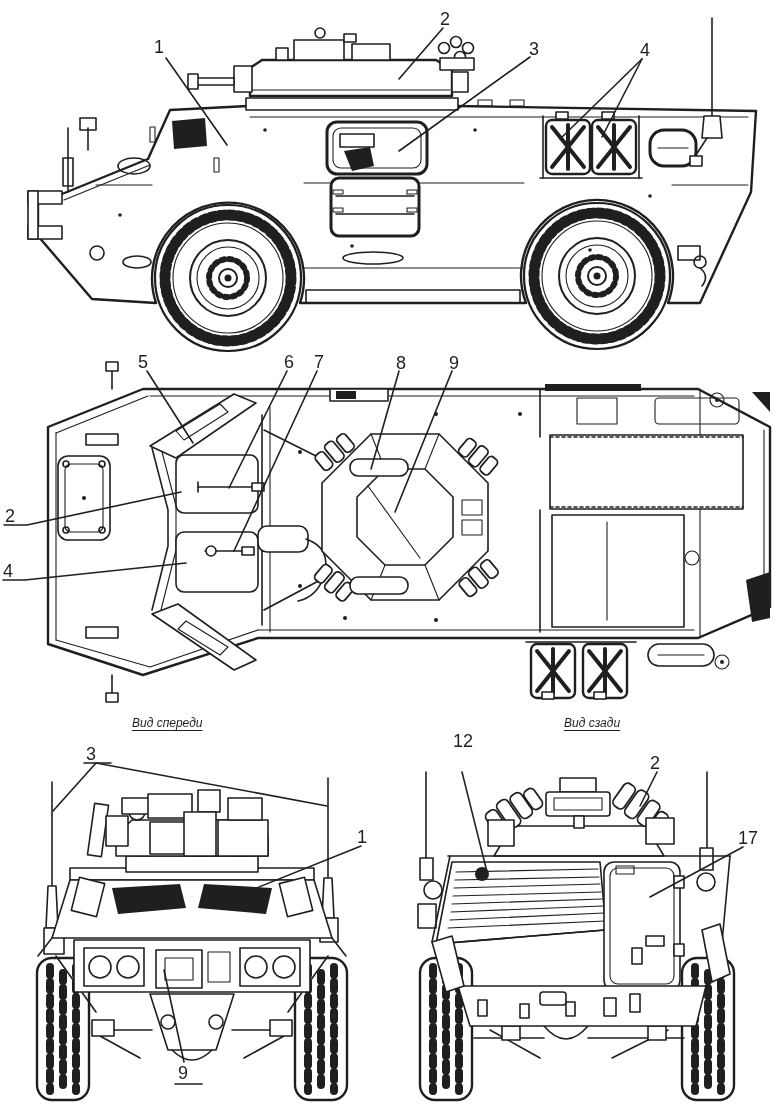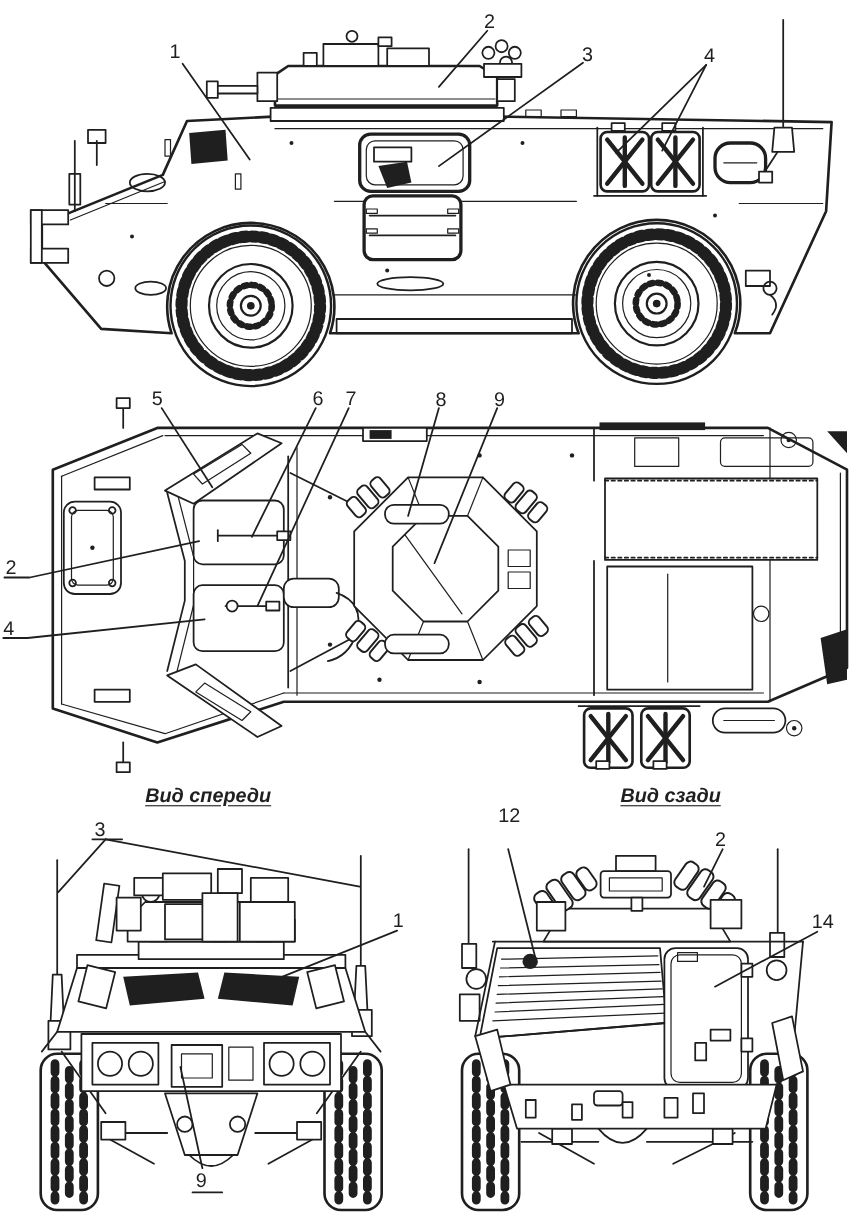--- a/index.html
+++ b/index.html
@@ -16,22 +16,22 @@
   svg .k  { fill:var(--ink); stroke:none; }
   svg .t2 { stroke-width:2.4; }
   svg .t3 { stroke-width:3; }
   svg .th { stroke-width:1.1; }
   svg .ld { stroke-width:1.25; }
   .co {
     position:absolute; font-size:18px; line-height:18px; color:var(--ink);
     letter-spacing:0; white-space:nowrap; user-select:none;
   }
   .vlabel {
-    position:absolute; font-size:18px; line-height:18px; font-style:italic;
-    text-decoration:underline; text-underline-offset:3px; color:var(--ink); white-space:nowrap;font-weight:bold;
+    position:absolute; font-size:12px; line-height:18px; font-style:italic;
+    text-decoration:underline; text-underline-offset:3px; color:var(--ink); white-space:nowrap;
   }
 </style>
 </head>
 <body>
 
 <div class="page">
 
 <svg width="780" height="1114" viewBox="0 0 780 1114">
   <defs>
 
@@ -417,21 +417,21 @@
 <span class="co" style="left:640px;top:41px">4</span>
 <span class="co" style="left:138px;top:353px">5</span>
 <span class="co" style="left:284px;top:353px">6</span>
 <span class="co" style="left:314px;top:353px">7</span>
 <span class="co" style="left:396px;top:354px">8</span>
 <span class="co" style="left:449px;top:354px">9</span>
 <span class="co" style="left:3px;top:562px">4</span>
 <span class="co" style="left:5px;top:507px">2</span>
 <span class="co" style="left:453px;top:732px">12</span>
 <span class="co" style="left:650px;top:754px">2</span>
-<span class="co" style="left:738px;top:829px">14</span>
+<span class="co" style="left:738px;top:829px">17</span>
 <span class="co" style="left:86px;top:745px">3</span>
 <span class="co" style="left:357px;top:828px">1</span>
 <span class="co" style="left:178px;top:1064px">9</span>
 
 <span class="vlabel" style="left:132px;top:714px">Вид спереди</span>
 <span class="vlabel" style="left:564px;top:714px">Вид сзади</span>
 
 </div>
 
 </body></html>

